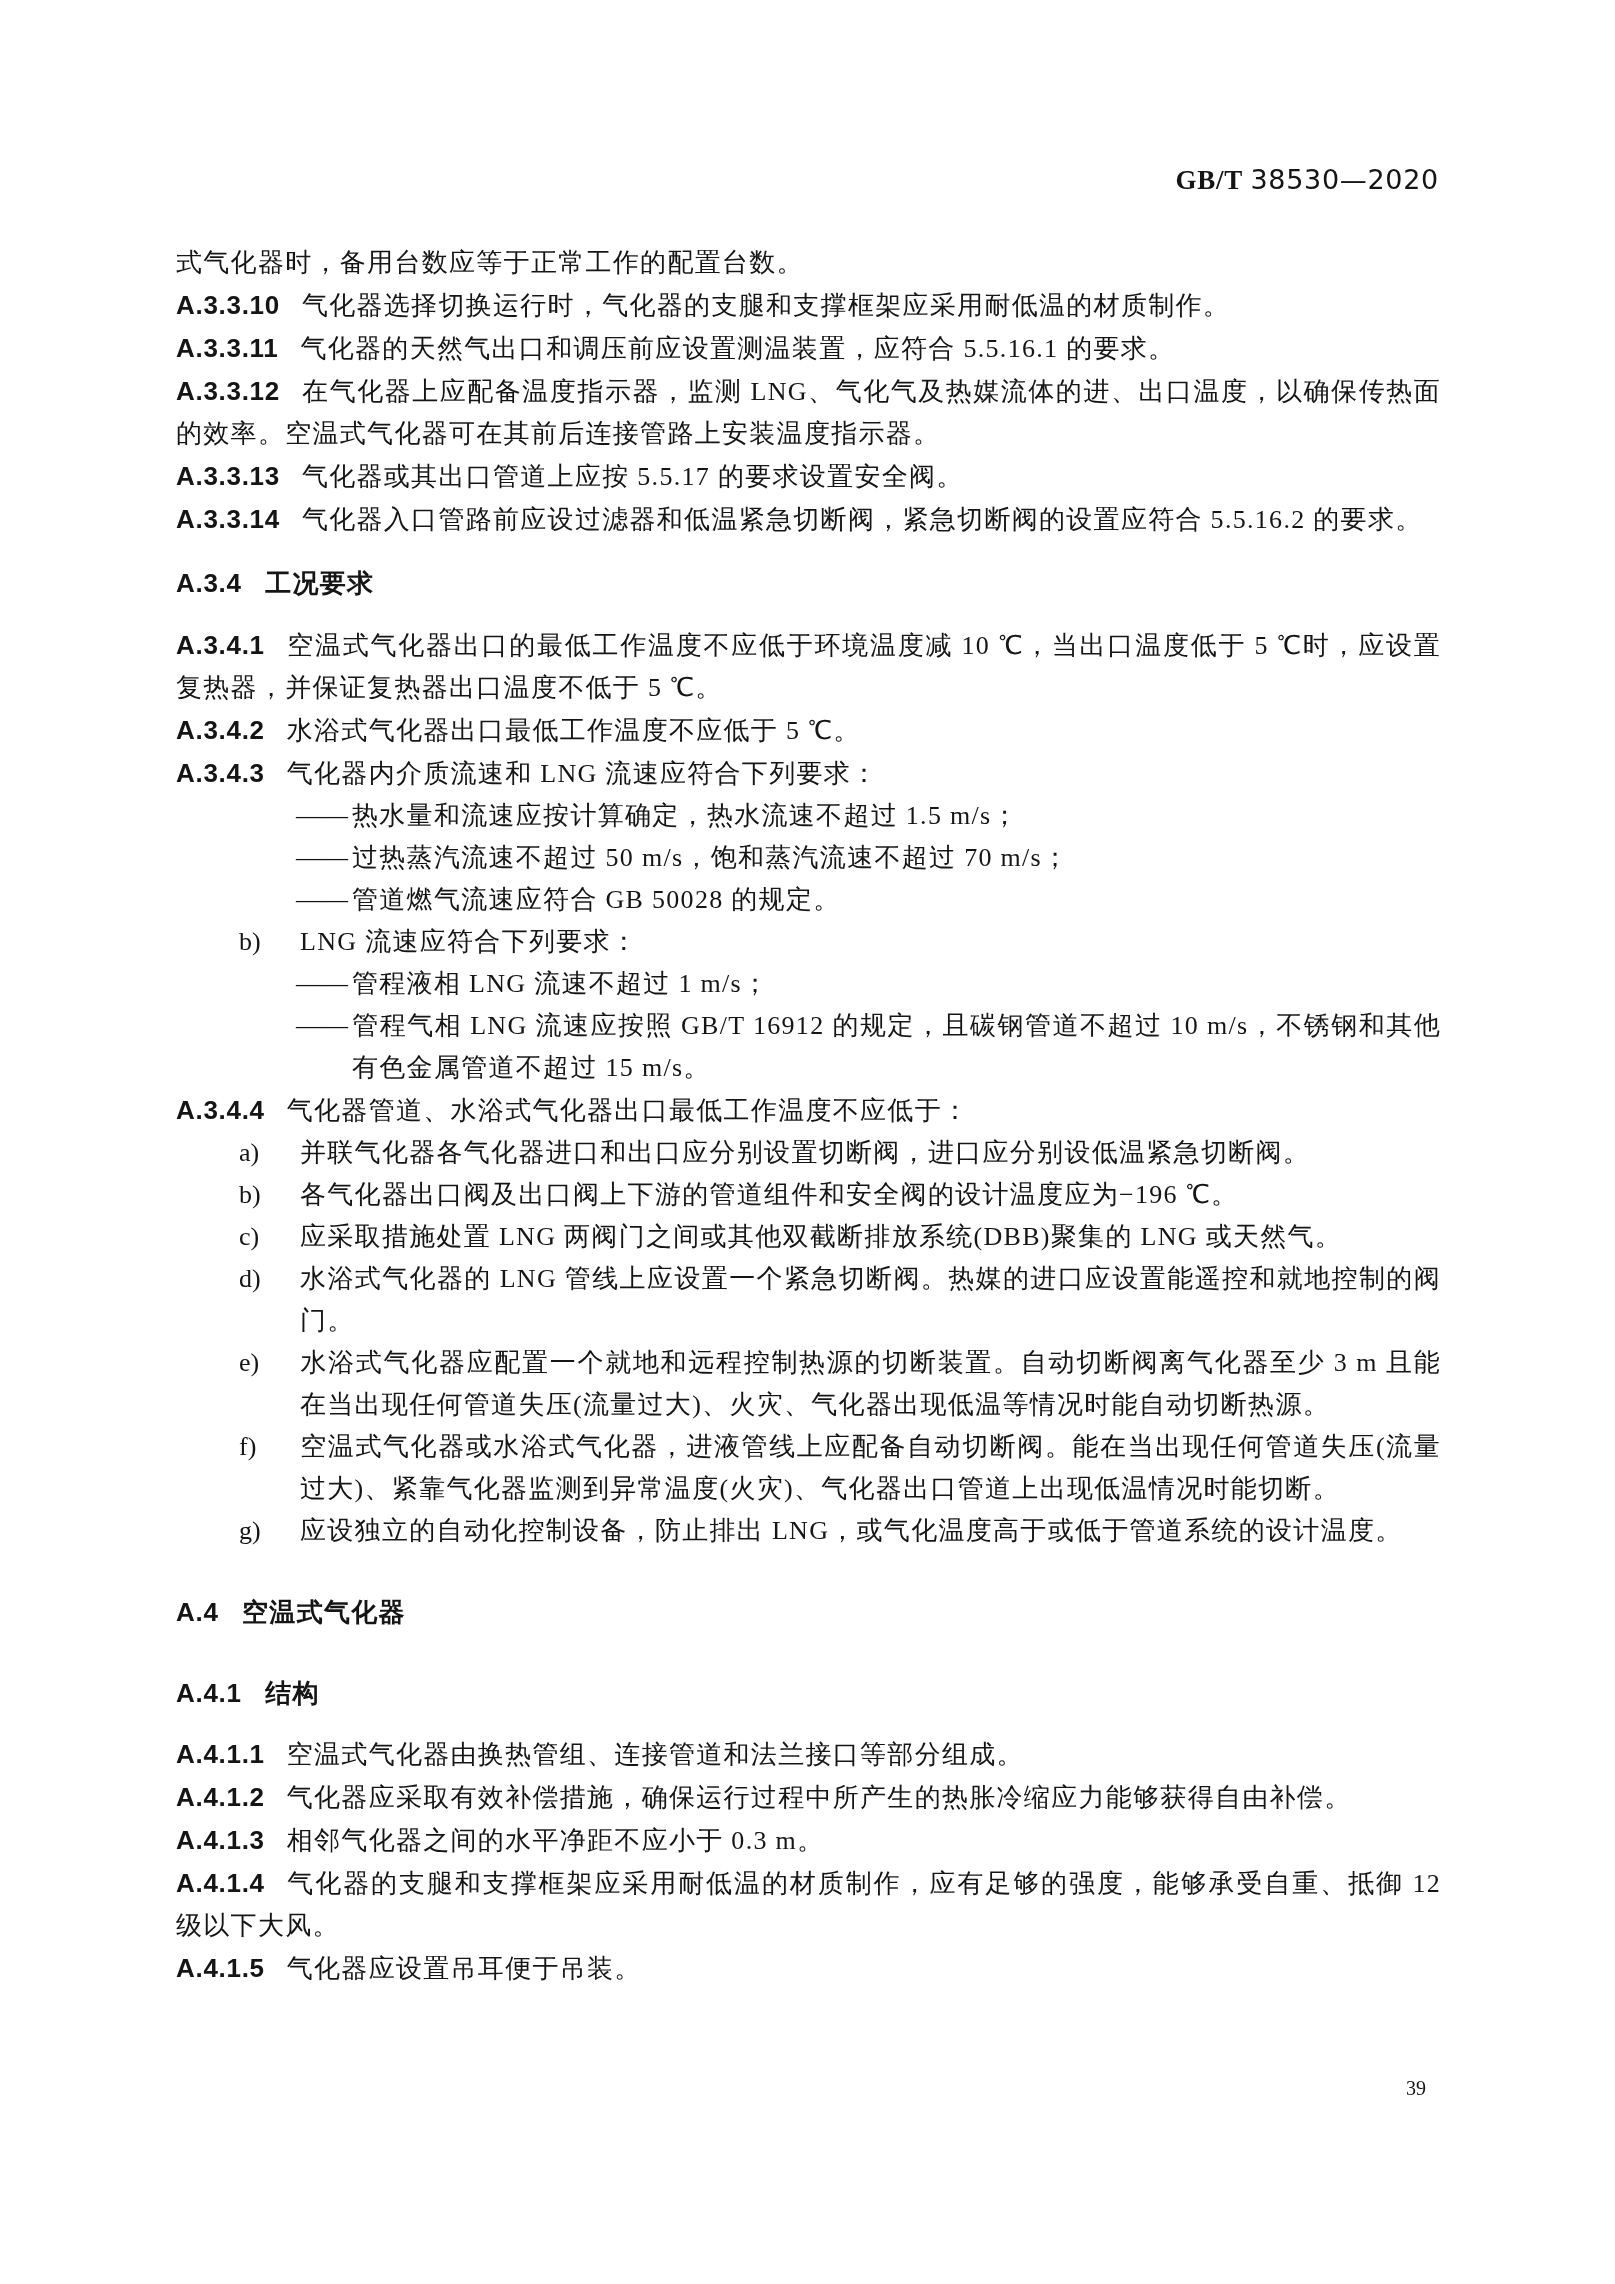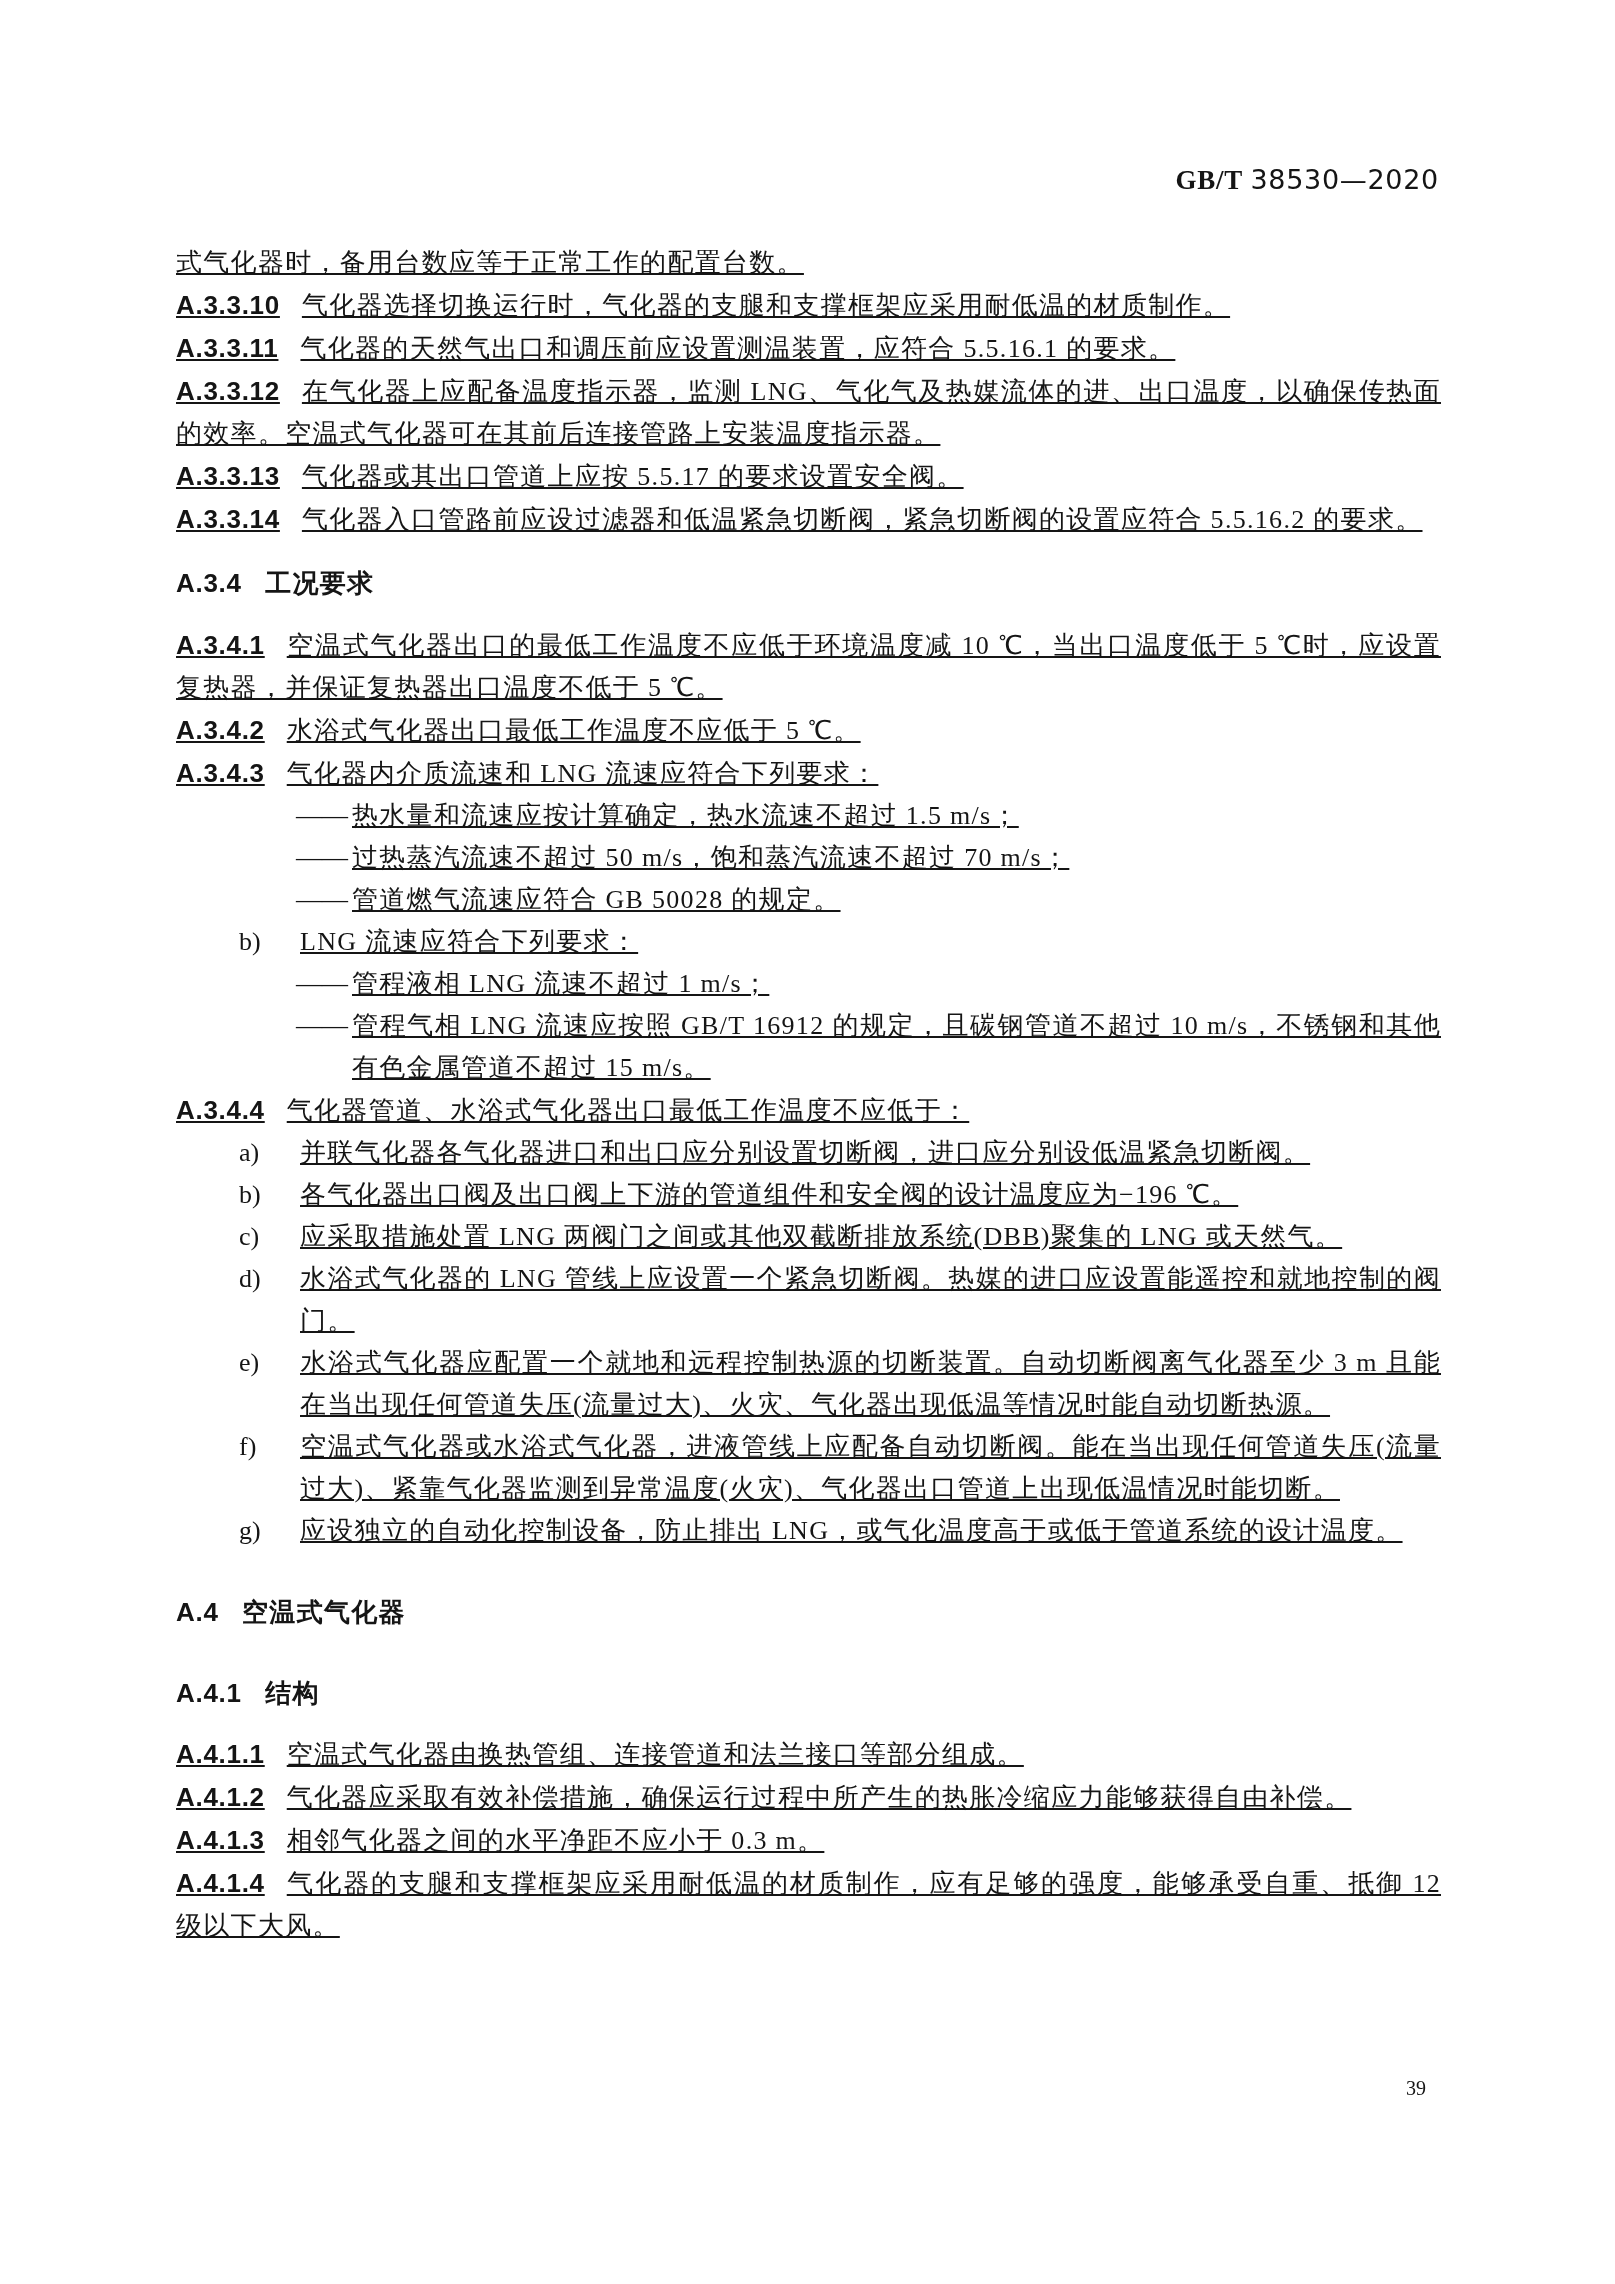--- a/index.html
+++ b/index.html
@@ -23,21 +23,21 @@
     font-family: "DejaVu Sans", "Liberation Sans", sans-serif;
     font-weight: 500;
   }
   .doc-body {
     position: absolute; top: 242px; left: 176px; width: 1265px;
     font-family: "Liberation Serif", serif;
     font-size: 26px;
     letter-spacing: 1.3px;
     text-align: justify;
   }
-  .para, .item, .dash { line-height: 42px; margin: 0; text-decoration: underline; }
+  .para, .item, .dash { line-height: 42px; margin: 0; }
   .label {
     font-family: "Liberation Sans", sans-serif;
     font-weight: bold;
     letter-spacing: 0.7px;
     margin-right: 22px;
   }
   .heading, .heading-lg {
     line-height: 42px;
     font-family: "Liberation Sans", sans-serif;
     font-weight: bold;
@@ -97,17 +97,18 @@
       <div class="item"><span class="marker">d)</span><span class="text">水浴式气化器的 LNG 管线上应设置一个紧急切断阀。热媒的进口应设置能遥控和就地控制的阀门。</span></div>
       <div class="item"><span class="marker">e)</span><span class="text">水浴式气化器应配置一个就地和远程控制热源的切断装置。自动切断阀离气化器至少 3 m 且能在当出现任何管道失压(流量过大)、火灾、气化器出现低温等情况时能自动切断热源。</span></div>
       <div class="item"><span class="marker">f)</span><span class="text">空温式气化器或水浴式气化器，进液管线上应配备自动切断阀。能在当出现任何管道失压(流量过大)、紧靠气化器监测到异常温度(火灾)、气化器出口管道上出现低温情况时能切断。</span></div>
       <div class="item"><span class="marker">g)</span><span class="text">应设独立的自动化控制设备，防止排出 LNG，或气化温度高于或低于管道系统的设计温度。</span></div>
       <div class="heading-lg"><span class="label">A.4</span><span class="text">空温式气化器</span></div>
       <div class="heading-lg"><span class="label">A.4.1</span><span class="text">结构</span></div>
       <div class="para"><span class="label">A.4.1.1</span><span class="text">空温式气化器由换热管组、连接管道和法兰接口等部分组成。</span></div>
       <div class="para"><span class="label">A.4.1.2</span><span class="text">气化器应采取有效补偿措施，确保运行过程中所产生的热胀冷缩应力能够获得自由补偿。</span></div>
       <div class="para"><span class="label">A.4.1.3</span><span class="text">相邻气化器之间的水平净距不应小于 0.3 m。</span></div>
       <div class="para"><span class="label">A.4.1.4</span><span class="text">气化器的支腿和支撑框架应采用耐低温的材质制作，应有足够的强度，能够承受自重、抵御 12 级以下大风。</span></div>
+      <div class="para"><span class="label">A.4.1.5</span><span class="text">气化器应设置吊耳便于吊装。</span></div>
     </main>
 
   <div class="page-number">39</div>
 </div>
 
 
 </body></html>

